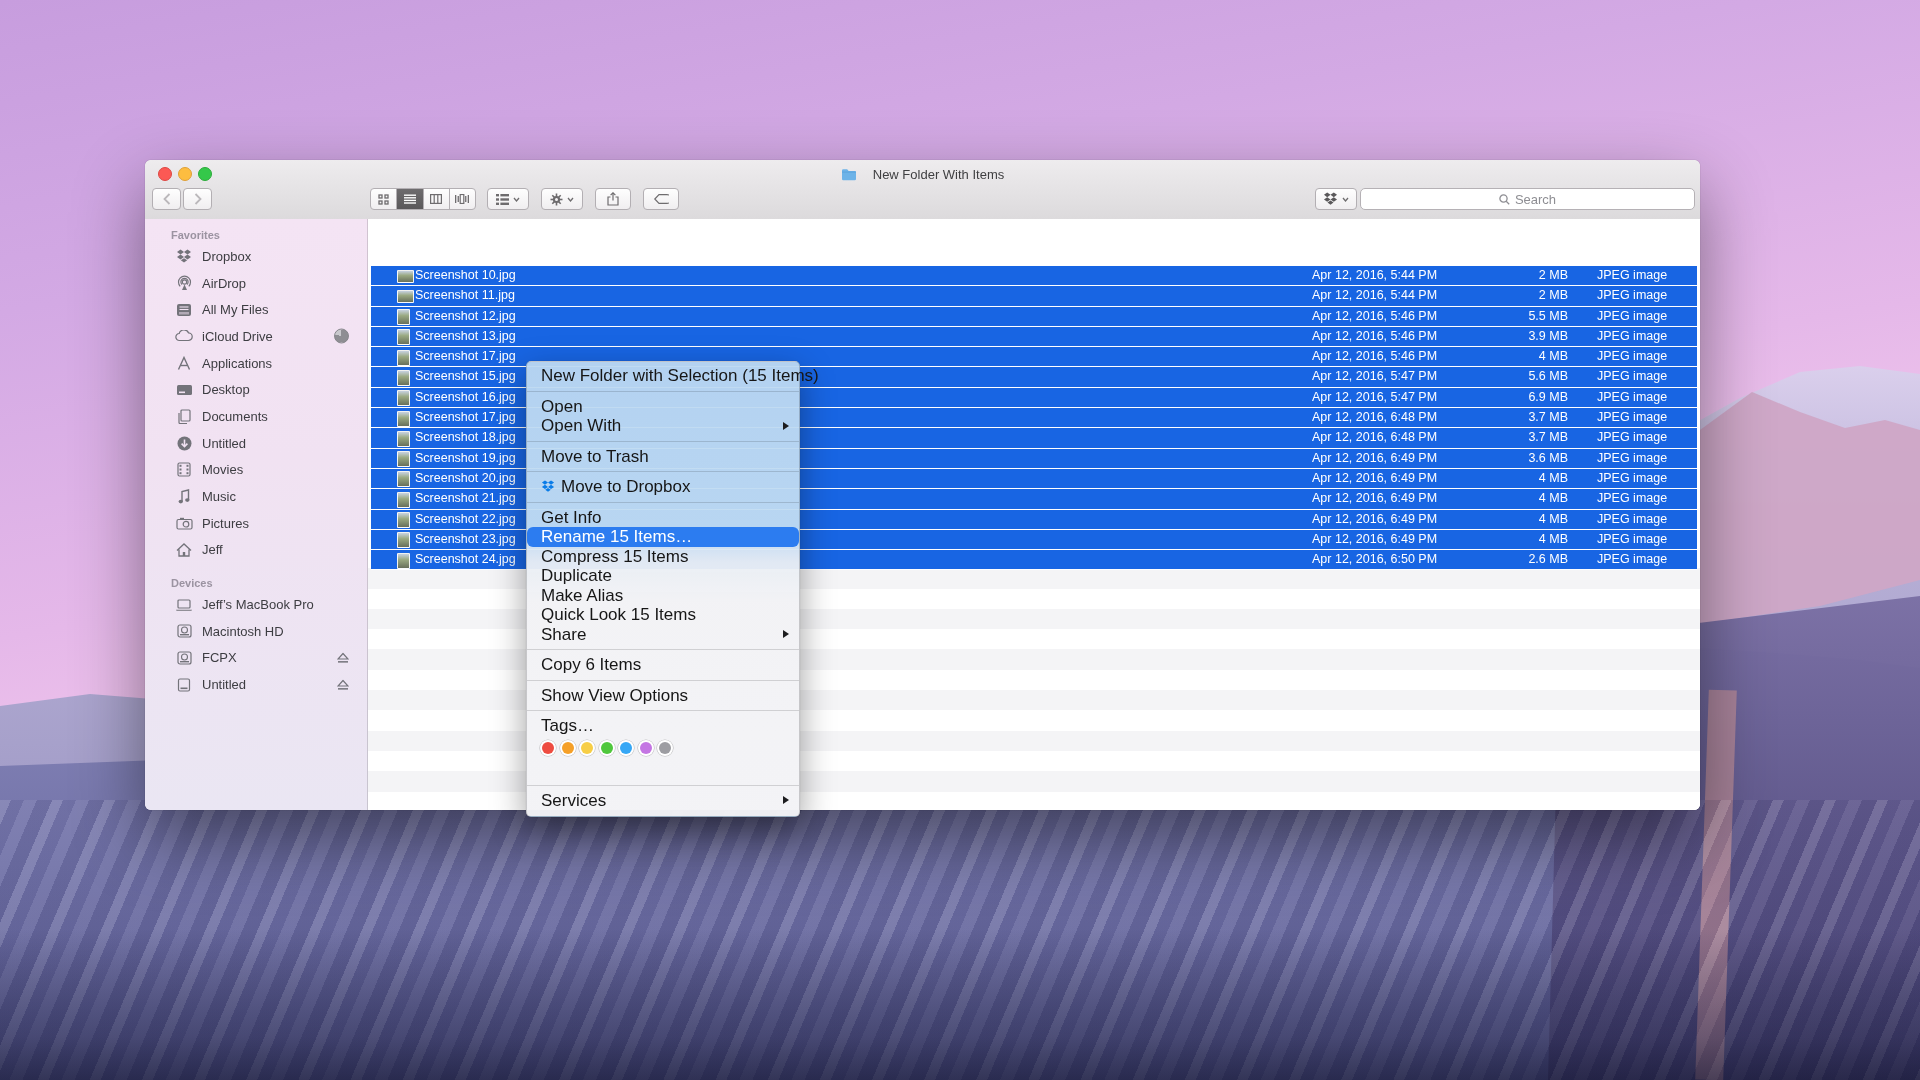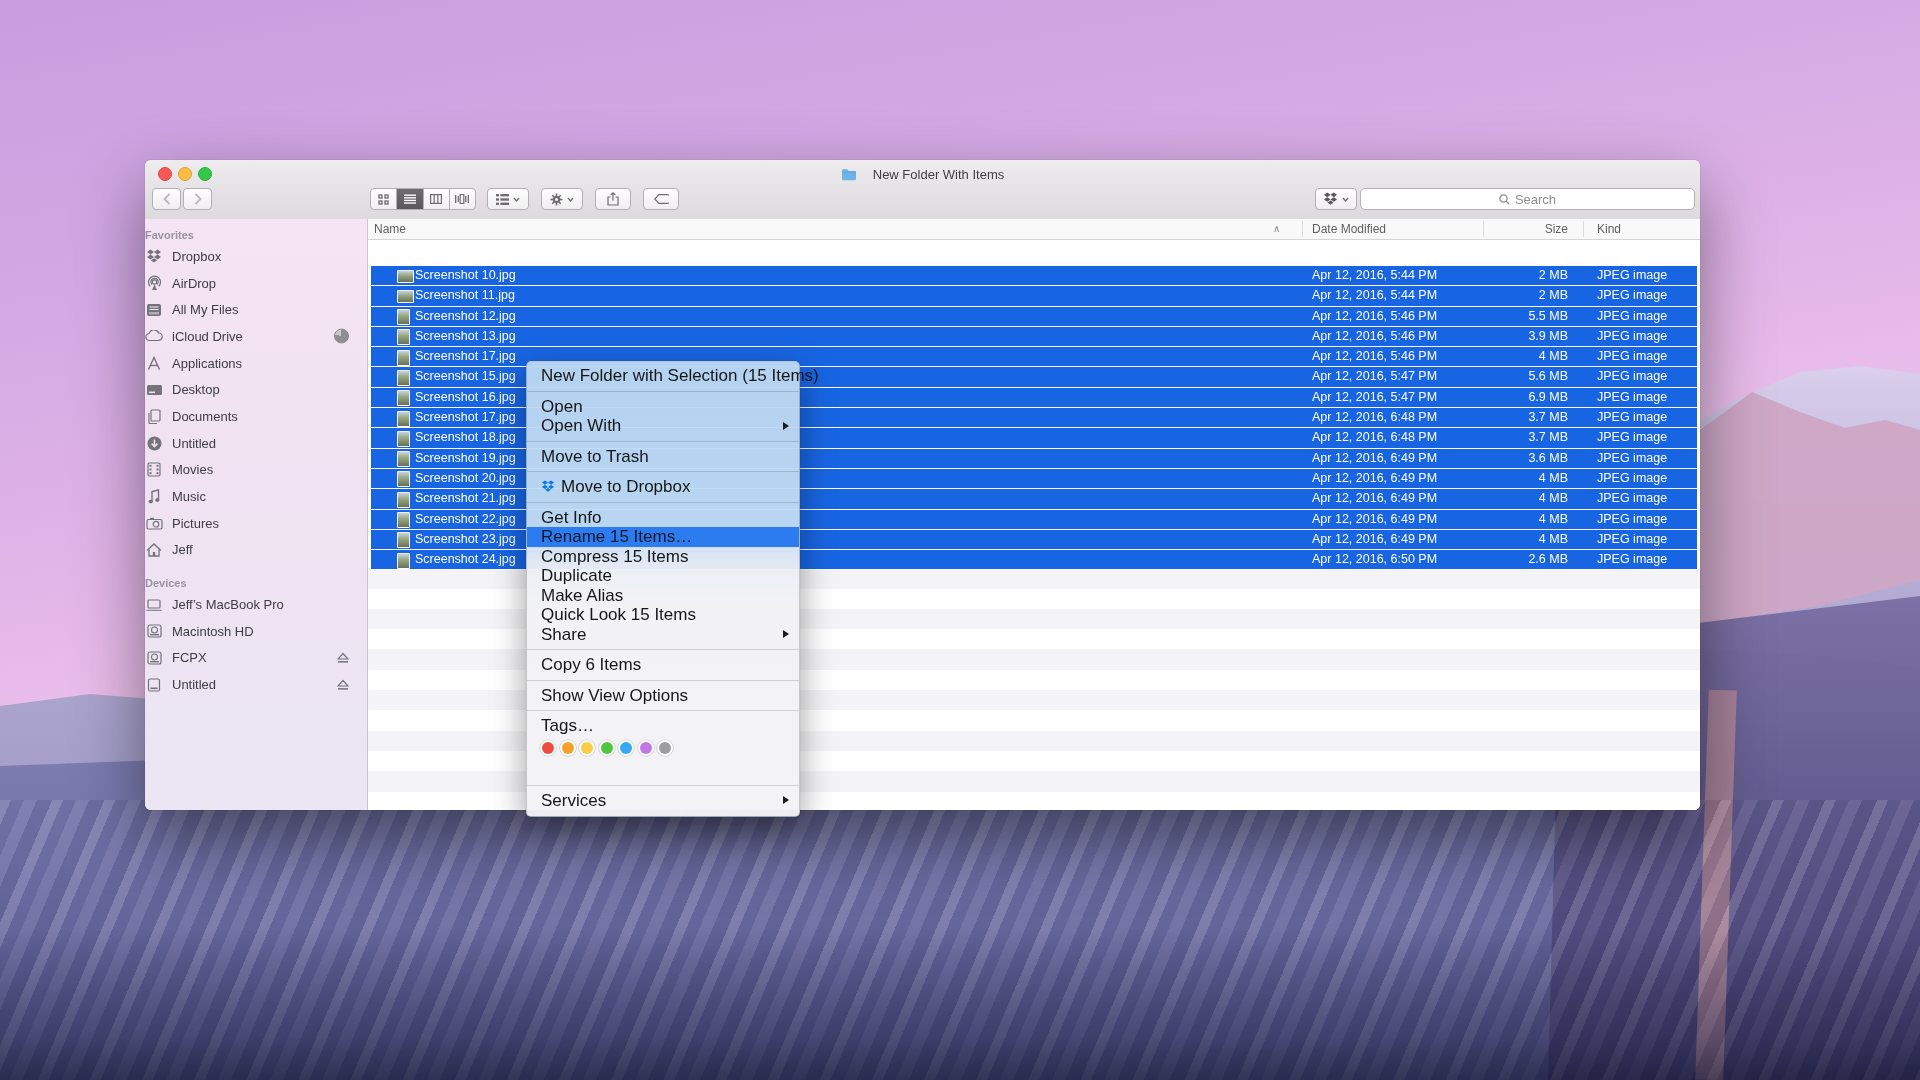--- a/index.html
+++ b/index.html
@@ -41,22 +41,22 @@
   #btn-tags{left:498px;width:36px;}
   #btn-dropbox{left:1170px;width:42px;gap:4px;}
   #search{position:absolute;left:1215px;top:28px;width:335px;height:22px;border:1px solid #b5b1b5;border-radius:5px;
        background:#fff;box-sizing:border-box;display:flex;align-items:center;justify-content:center;gap:5px;
        color:#8e8e93;font-size:13px;}
 
   
   #sidebar{position:absolute;left:0;top:59px;width:223px;bottom:0;border-radius:0 0 0 6px;
        background:linear-gradient(#f4e4f4 0%,#f1e2f2 40%,#eae6f3 100%);
        border-right:1px solid rgba(0,0,0,.14);box-sizing:border-box;padding-top:8px;}
-  .side-label{height:16px;line-height:16px;padding-left:0;font-size:11px;font-weight:bold;color:#9b93a1;}
-  .side-item{height:26.7px;display:flex;align-items:center;padding-left:0;gap:9px;position:relative;}
+  .side-label{height:16px;line-height:16px;padding-left:26px;font-size:11px;font-weight:bold;color:#9b93a1;}
+  .side-item{height:26.7px;display:flex;align-items:center;padding-left:30px;gap:9px;position:relative;}
   .side-item .lbl{font-size:13px;color:#3d3d42;}
   .side-ic{width:18px;display:flex;justify-content:center;}
   .side-right{position:absolute;right:18px;top:50%;transform:translateY(-50%);display:flex;}
   #devices-label{margin-top:12px;}
   .badge{width:13px;height:13px;border-radius:50%;
        background:conic-gradient(#8e8e93 0 78%,#c9c9cd 78% 100%);border:.5px solid #86868b;}
 
   
   #list{position:absolute;left:223px;top:59px;right:0;bottom:0;border-radius:0 0 6px 0;background:#fff;overflow:hidden;}
   #lheader{position:absolute;left:0;right:0;top:0;height:20px;background:#f9f9f9;border-bottom:1px solid #d4d4d4;
@@ -79,21 +79,21 @@
        background:repeating-linear-gradient(180deg,#ffffff 0 20.3px,#f4f4f6 20.3px 40.6px);}
 
   
   #menu{position:absolute;left:526px;top:361px;width:274px;box-sizing:border-box;padding:4px 0 6px;
        background:linear-gradient(180deg,rgba(188,216,241,.95) 0px,rgba(193,220,242,.95) 165px,
          rgba(233,238,244,.96) 200px,rgba(242,242,245,.97) 240px,rgba(243,243,246,.97) 100%);
        border:1px solid rgba(0,0,0,.18);border-radius:5px;
        box-shadow:0 12px 34px rgba(0,0,0,.38),0 0 1px rgba(0,0,0,.25);}
   .mi{height:19.5px;line-height:19.5px;padding:0 10px 0 14px;font-size:17px;color:#161616;
        position:relative;white-space:nowrap;display:flex;align-items:center;gap:6px;}
-  .mi.hl{background:#2c7cf0;color:#0f172a;}
+  .mi.hl{background:#2c7cf0;color:#ffffff;border-radius:6px;}
   .msep{height:1px;background:rgba(0,0,0,.14);margin:5px 0;}
   .subarrow{position:absolute;right:10px;top:50%;transform:translateY(-50%);
        width:0;height:0;border-left:6px solid #1d1d1f;border-top:4px solid transparent;border-bottom:4px solid transparent;}
   #tagdots{height:24px;display:flex;align-items:center;gap:7.5px;padding-left:15px;}
   .dot{width:12px;height:12px;border-radius:50%;box-shadow:0 0 0 2px #fff,0 0 0 2.6px rgba(0,0,0,.22);}
   #menu-spacer{height:20px;}
 </style>
 </head>
 <body>
 
@@ -458,30 +458,20 @@
       <span class="side-right">
           <svg width="12" height="11" viewBox="0 0 12 11">
             <path d="M6,1 L11,6.5 H1 Z" fill="none" stroke="#73737a" stroke-width="1.2"></path>
             <rect x="1" y="8.6" width="10" height="1.5" fill="#73737a"></rect>
           </svg>
         </span>
     </div>
   </div>
 
   <div id="list">
-    <div id="lheader">
-      <div class="h" style="left:6px;">Name</div>
-      <div class="h" style="left:905px;color:#8a8a8a;font-size:10px;">∧</div>
-      <div class="hsep" style="left:934px;"></div>
-      <div class="h" style="left:944px;">Date Modified</div>
-      <div class="hsep" style="left:1115px;"></div>
-      <div class="h" style="right:132px;">Size</div>
-      <div class="hsep" style="left:1215px;"></div>
-      <div class="h" style="left:1229px;">Kind</div>
-    </div>
 
     <div id="stripes"></div>
 
     <div id="rows">
 
         <div class="frow">
           <span class="thumb landscape"></span>
           <span class="c c-name">Screenshot 10.jpg</span>
           <span class="c c-date">Apr 12, 2016, 5:44 PM</span>
           <span class="c c-size">2 MB</span>

